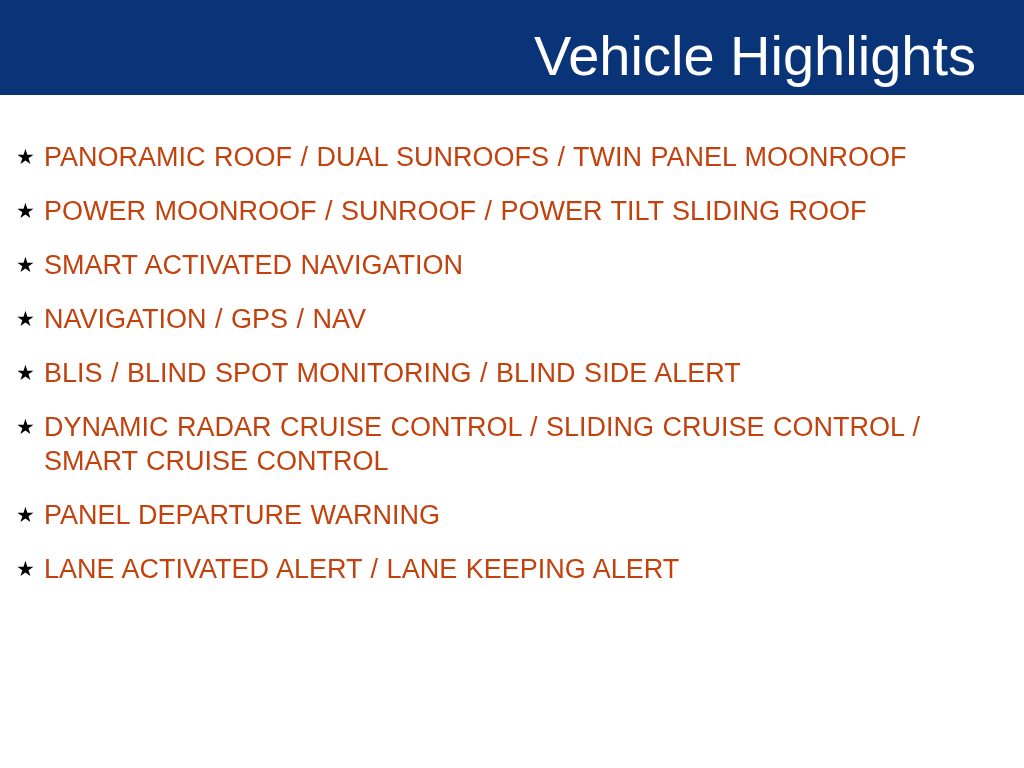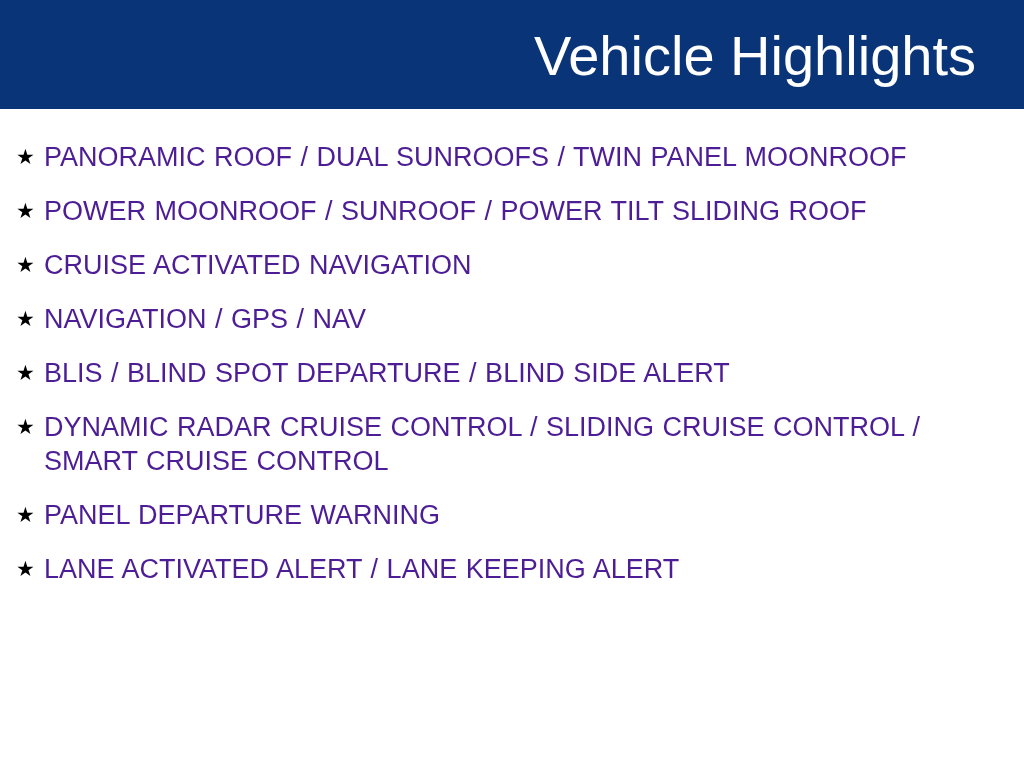--- a/index.html
+++ b/index.html
@@ -17,21 +17,21 @@
     position: relative;
     width: 1024px;
     height: 768px;
     background: #ffffff;
   }
   .header-band {
     position: absolute;
     top: 0;
     left: 0;
     width: 1024px;
-    height: 109px;
+    height: 95px;
     background: #0a3478;
     box-sizing: border-box;
   }
   .header-title {
     position: absolute;
     right: 48px;
     top: 28px;
     color: #ffffff;
     font-size: 56px;
     line-height: 1;
@@ -56,21 +56,21 @@
     width: 30px;
     color: #000000;
     font-size: 21px;
     line-height: 34px;
     text-align: left;
     padding-left: 2px;
     box-sizing: border-box;
   }
   .bullet-text {
     flex: 1 1 auto;
-    color: #4c1d95;
+    color: #c2410c;
     font-size: 27px;
     line-height: 34px;
     letter-spacing: 0px;
     word-spacing: 1px;
   }
 </style>
 </head>
 <body>
 
 <div class="slide">
@@ -86,31 +86,31 @@
       <span class="bullet-text">PANORAMIC ROOF / DUAL SUNROOFS / TWIN PANEL MOONROOF</span>
     </div>
 
     <div class="bullet-row">
       <span class="bullet-marker">★</span>
       <span class="bullet-text">POWER MOONROOF / SUNROOF / POWER TILT SLIDING ROOF</span>
     </div>
 
     <div class="bullet-row">
       <span class="bullet-marker">★</span>
-      <span class="bullet-text">CRUISE ACTIVATED NAVIGATION</span>
+      <span class="bullet-text">SMART ACTIVATED NAVIGATION</span>
     </div>
 
     <div class="bullet-row">
       <span class="bullet-marker">★</span>
       <span class="bullet-text">NAVIGATION / GPS / NAV</span>
     </div>
 
     <div class="bullet-row">
       <span class="bullet-marker">★</span>
-      <span class="bullet-text">BLIS / BLIND SPOT DEPARTURE / BLIND SIDE ALERT</span>
+      <span class="bullet-text">BLIS / BLIND SPOT MONITORING / BLIND SIDE ALERT</span>
     </div>
 
     <div class="bullet-row">
       <span class="bullet-marker">★</span>
       <span class="bullet-text">DYNAMIC RADAR CRUISE CONTROL / SLIDING CRUISE CONTROL / SMART CRUISE CONTROL</span>
     </div>
 
     <div class="bullet-row">
       <span class="bullet-marker">★</span>
       <span class="bullet-text">PANEL DEPARTURE WARNING</span>

